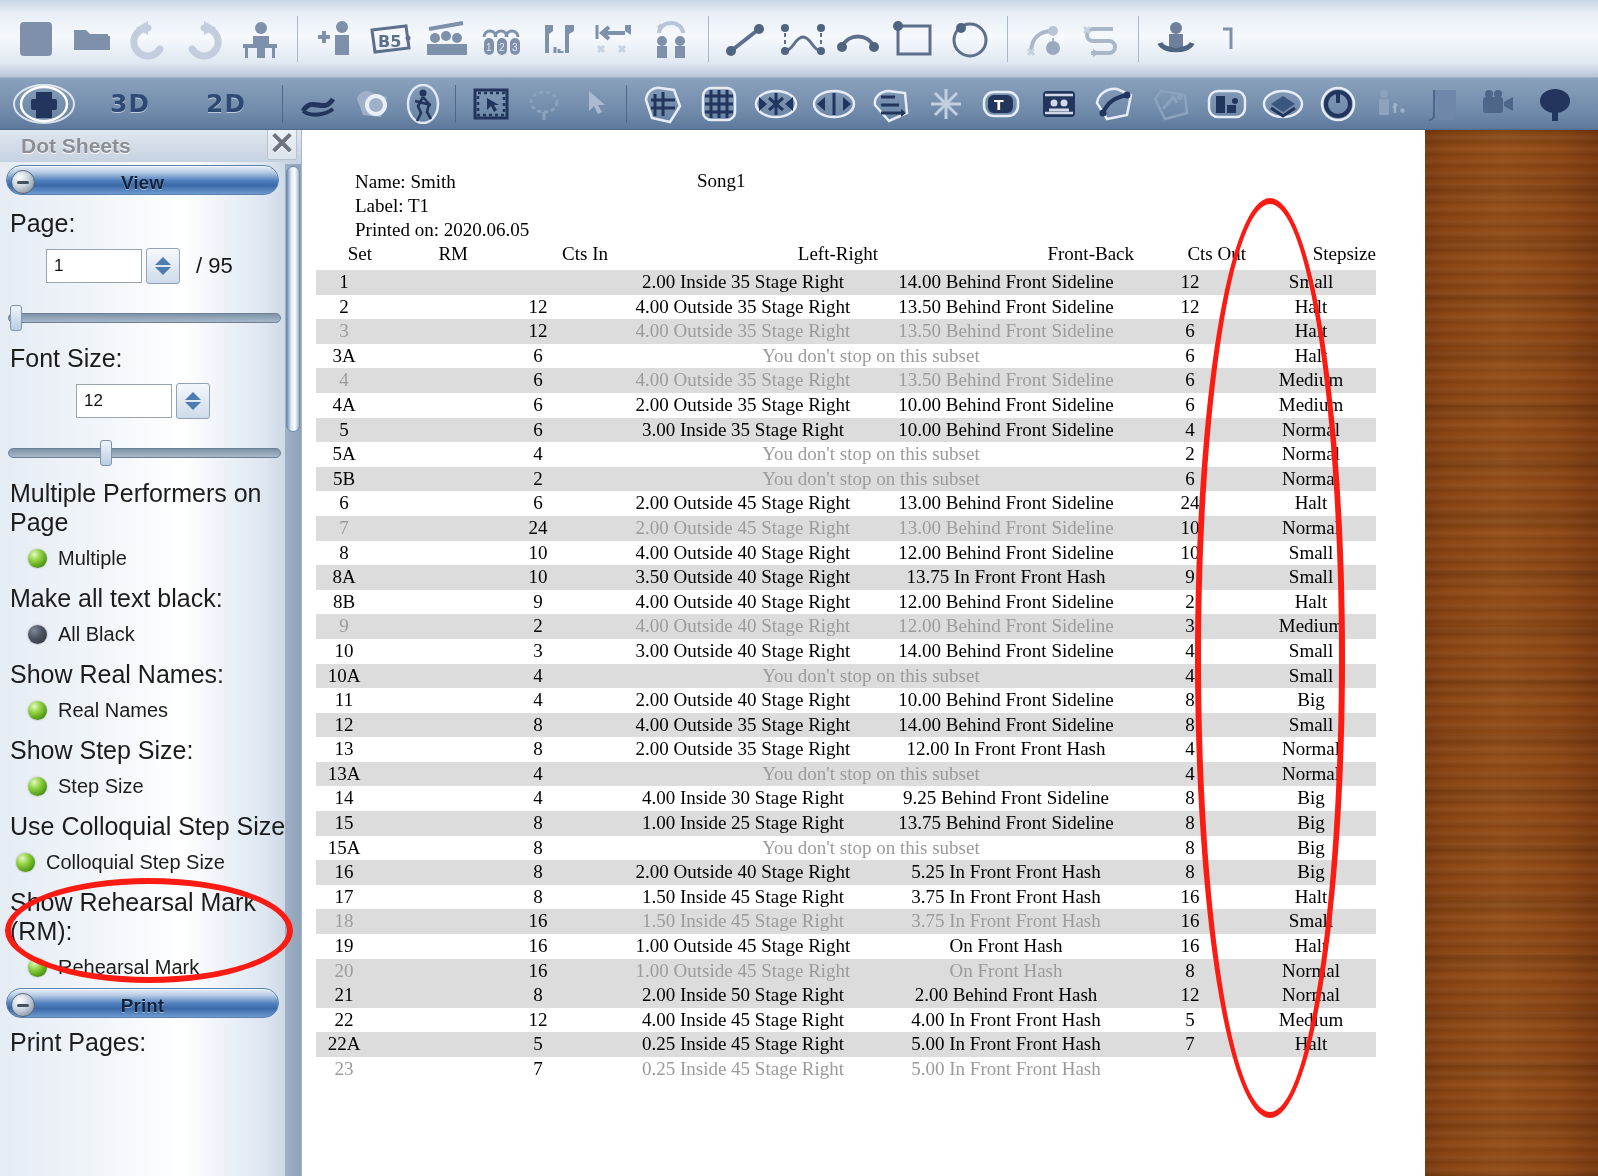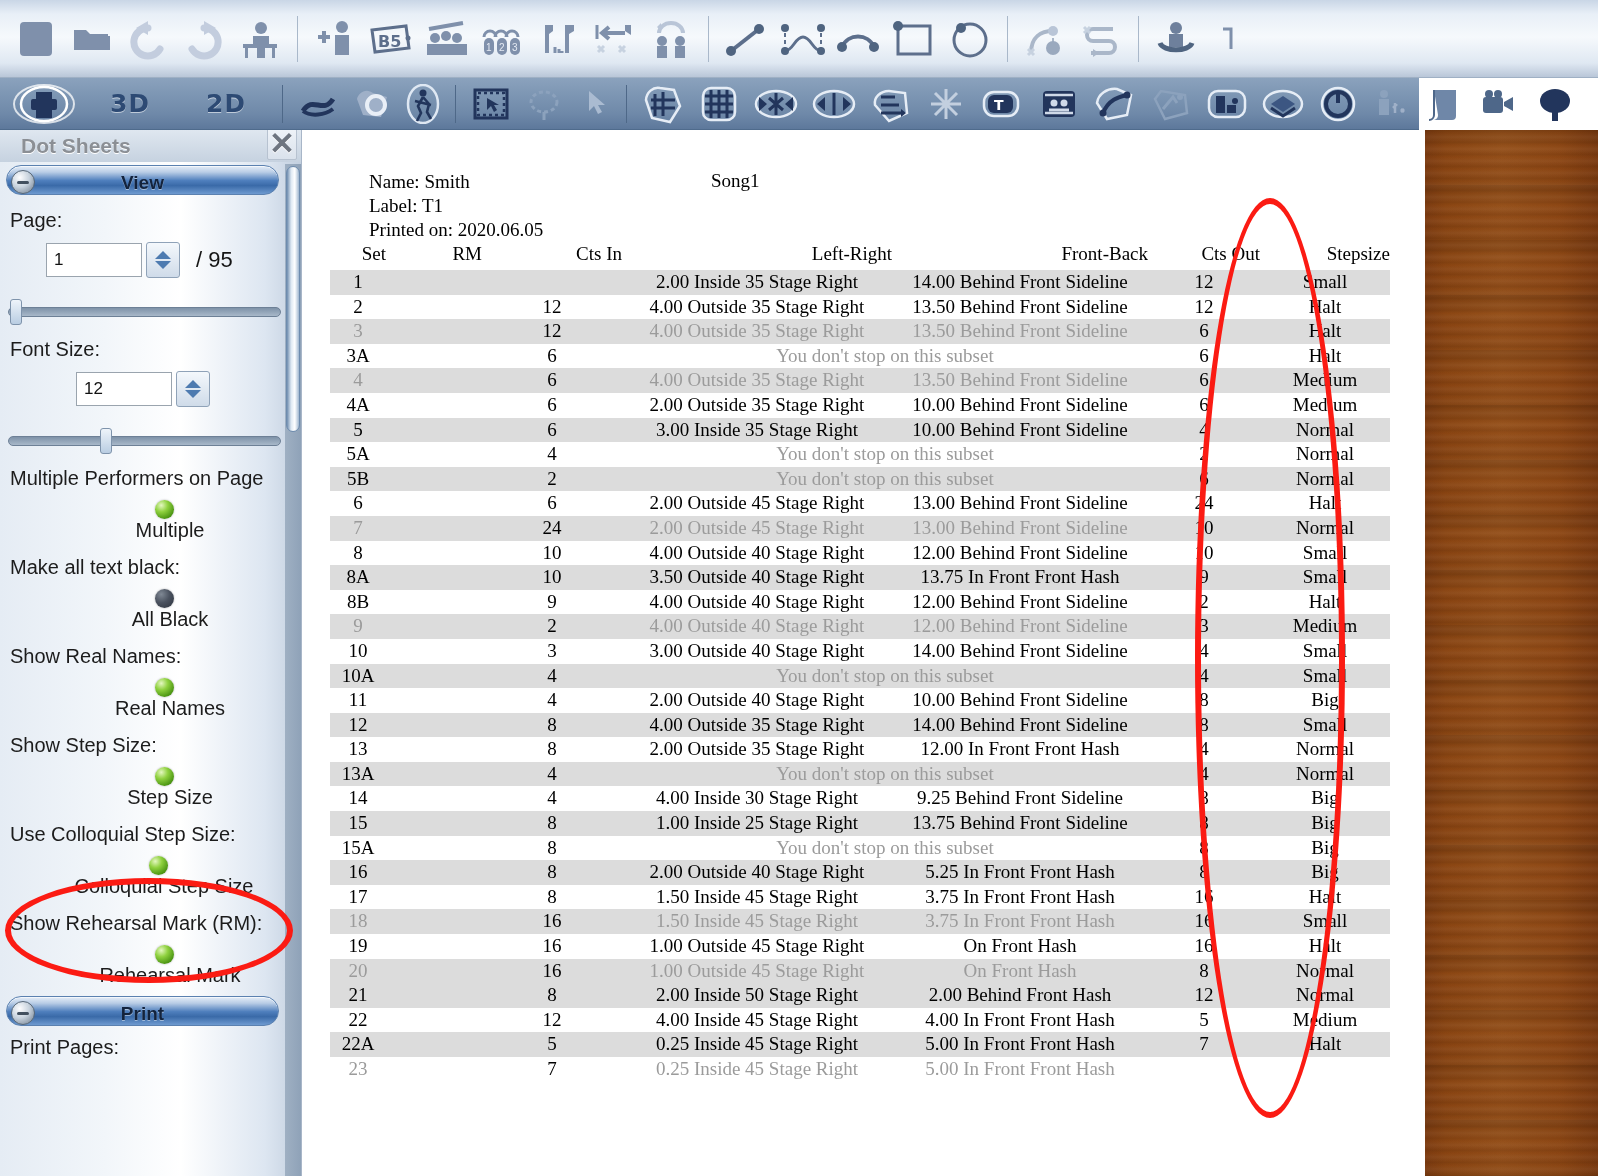--- a/index.html
+++ b/index.html
@@ -12,21 +12,21 @@
   #app { position: relative; width: 1598px; height: 1176px; }
 
   
   #toolbar-top {
     position: absolute; left: 0; top: 0; width: 1598px; height: 78px;
     background: linear-gradient(to bottom, #c9d6e6 0%, #e8eff7 18%, #f6f9fc 48%, #dfe8f2 82%, #b9c6d8 100%);
     border-bottom: 1px solid #9fb0c4;
     display: flex; align-items: center; padding-left: 8px;
   }
   #toolbar-sub {
-    position: absolute; left: 0; top: 78px; width: 1419px; height: 52px;
+    position: absolute; left: 0; top: 78px; width: 1598px; height: 52px;
     background: linear-gradient(to bottom, #8ba2bd 0%, #7e97b4 30%, #6f89a9 70%, #5d789b 100%);
     border-bottom: 1px solid #4f6b8c;
     display: flex; align-items: center; padding-left: 6px;
   }
   .tbtn {
     width: 56px; height: 58px;
     display: flex; align-items: center; justify-content: center;
     flex: 0 0 auto;
   }
   .tbtn svg { display: block; }
@@ -78,21 +78,21 @@
     background: radial-gradient(circle at 35% 30%, #fdfdfe 0%, #c8d3de 45%, #6b7a8b 100%);
     border: 1px solid #586878;
     display: flex; align-items: center; justify-content: center;
   }
   .section-bar .collapse i { display:block; width:12px; height:3px; background:#42505f; border-radius:2px; }
   .section-bar .sect-label {
     position: absolute; left: 0; right: 0; text-align: center;
     font-size: 19px; font-weight: bold; color: #13233d;
     text-shadow: 0 1px 0 rgba(255,255,255,.45);
   }
-  .p-label { font-size: 20px; color: #1c1c1c; margin: 14px 0 0 10px; }
+  .p-label { font-size: 25px; color: #1c1c1c; margin: 14px 0 0 10px; }
   .p-row { display: flex; align-items: center; margin-top: 10px; }
   .numbox {
     width: 96px; height: 34px; background: #fff; border: 1px solid #9aa4ae;
     font-size: 17px; color: #111; padding-left: 7px; line-height: 32px;
   }
   .spinner {
     width: 34px; height: 36px; margin-left: 4px;
     border: 1px solid #8fa2b8; border-radius: 3px;
     background: linear-gradient(to bottom,#f4f8fc,#cfdbe9);
     display: flex; flex-direction: column; justify-content: center; align-items: center;
@@ -107,21 +107,21 @@
   .slider .track {
     position: absolute; top: 11px; left: 0; right: 10px; height: 10px; border-radius: 5px;
     background: linear-gradient(to bottom,#7e92a8,#a8b8c9);
     border: 1px solid #6d8096;
   }
   .slider .thumb {
     position: absolute; top: 3px; width: 12px; height: 26px; border-radius: 3px;
     background: linear-gradient(to bottom,#eef4fa,#b9cde2);
     border: 1px solid #7e93ab;
   }
-  .opt-row { display: flex; align-items: center; margin: 10px 0 0 28px; flex-direction: column; }
+  .opt-row { display: flex; align-items: center; margin: 10px 0 0 28px; }
   .bulb {
     width: 19px; height: 19px; border-radius: 50%; flex: 0 0 auto;
     background: radial-gradient(circle at 33% 28%, #e4f7c0 0%, #8fd13f 35%, #4a9412 75%, #2f6a08 100%);
     box-shadow: 0 0 2px rgba(0,0,0,.35);
   }
   .bulb.dark {
     background: radial-gradient(circle at 33% 28%, #7f8894 0%, #4a525f 45%, #2b313b 100%);
   }
   .opt-row .otext { font-size: 20px; color: #1c1c1c; margin-left: 11px; }
   #panel-scroll {
@@ -129,21 +129,21 @@
     background: linear-gradient(to right,#9fb0c3,#8fa2b8);
   }
   #panel-scroll .thumb2 {
     position: absolute; left: 1px; top: 2px; width: 14px; height: 266px; border-radius: 7px;
     background: linear-gradient(to right,#6f8daf 0%, #dfe9f3 35%, #ffffff 65%, #9fb6cf 100%);
     border: 1px solid #6e8cae;
   }
 
   
   #doc {
-    position: absolute; left: 317px; top: 130px; width: 1122px; height: 1046px;
+    position: absolute; left: 303px; top: 130px; width: 1122px; height: 1046px;
     background: #ffffff; overflow: hidden;
   }
   #wood {
     position: absolute; left: 1425px; top: 130px; width: 173px; height: 1046px;
     background:
       repeating-linear-gradient(to bottom,
         rgba(0,0,0,.07) 0px, rgba(0,0,0,0) 3px, rgba(255,255,255,.045) 7px, rgba(0,0,0,.05) 12px),
       repeating-linear-gradient(to bottom,
         rgba(0,0,0,.10) 0px, rgba(0,0,0,0) 19px, rgba(120,50,10,.12) 33px, rgba(0,0,0,.03) 55px),
       linear-gradient(to right, #7d3c11 0%, #8a4512 12%, #95501a 45%, #8d4714 78%, #7a3a10 100%);

